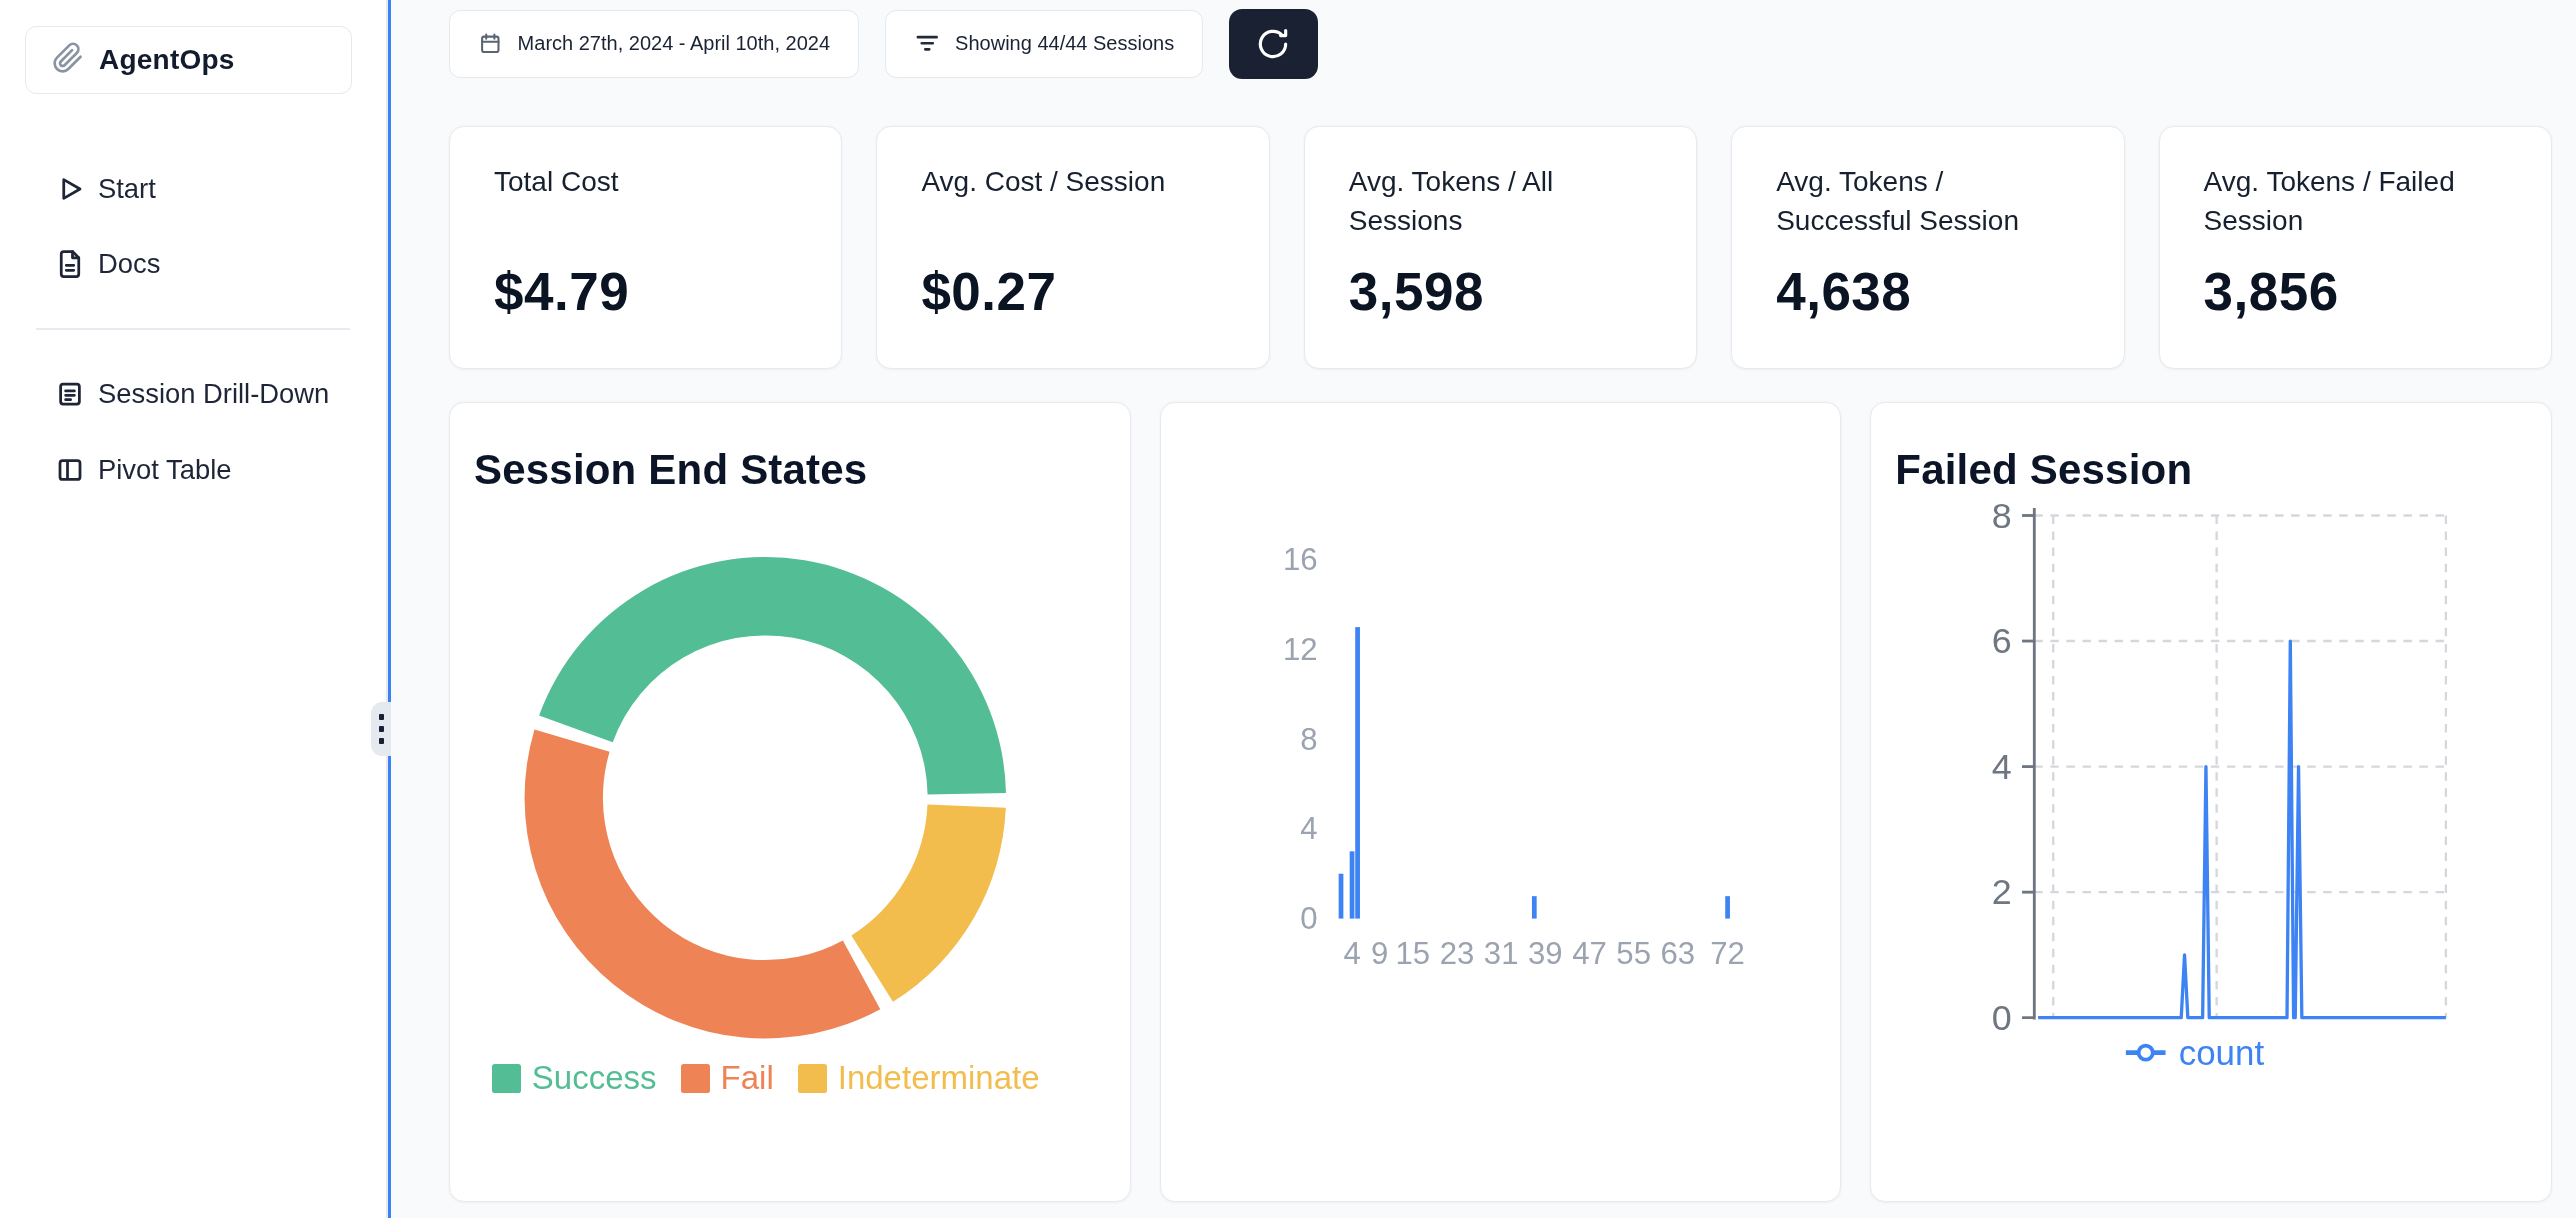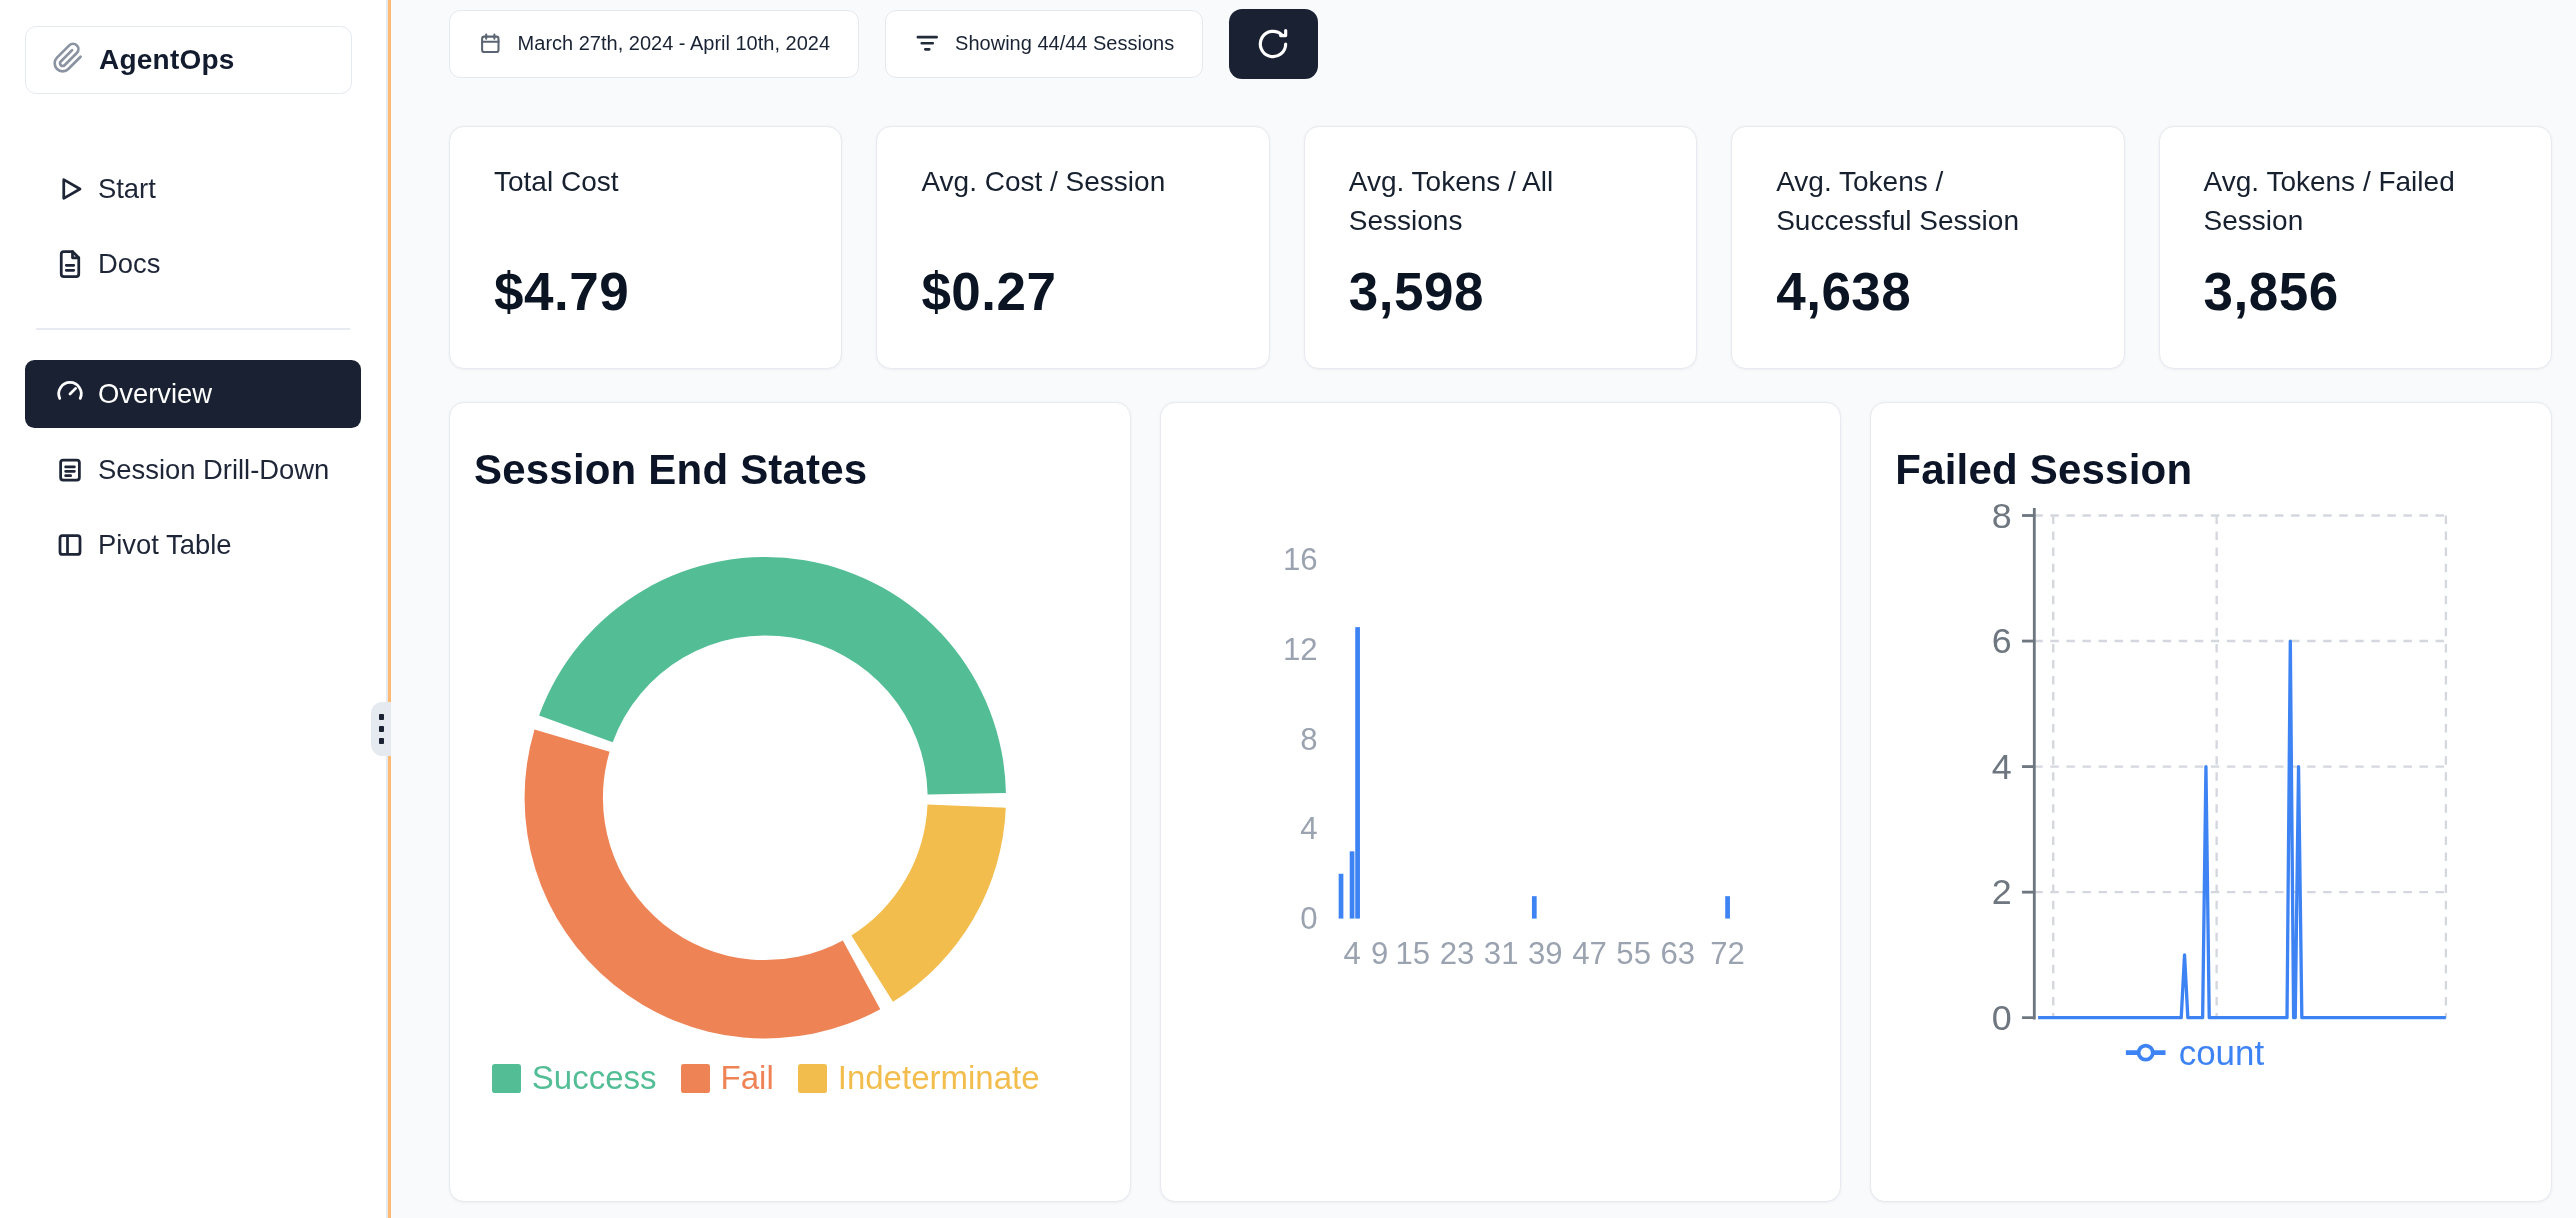--- a/index.html
+++ b/index.html
@@ -1,18 +1,18 @@
 <!DOCTYPE html>
 <html style="font-size:15px"><head>
 <meta charset="utf-8">
 <style>
   * { margin:0; padding:0; box-sizing:border-box; }
   html,body { width:2576px; height:1219px; overflow:hidden; }
   body { font-family:"Liberation Sans","DejaVu Sans",sans-serif; background:#ffffff; color:#121b2c; }
-  #app { position:relative; width:2576px; height:1219px; background:#fdba74; }
+  #app { position:relative; width:2576px; height:1219px; background:#3b82f6; }
 
   
   .sidebar { position:absolute; left:0; top:0; width:388px; height:1219px; background:#ffffff; border-right:2.8px solid #e6eaf0; padding:25.6px 24.6px 0 24.6px; }
   .logo-box { display:flex; align-items:center; gap:15px; width:327px; height:68px; border:1.9px solid #e4e8ef; border-radius:11.4px; background:#fff; padding:0 0 0 26.5px; }
   .logo-text { font-size:28px; font-weight:700; color:#131c2e; letter-spacing:0.2px; }
   .nav { margin-top:61px; display:flex; flex-direction:column; }
   .nav-item { display:flex; align-items:center; gap:11.4px; height:68px; padding-left:28px; border-radius:9.5px; font-size:27.4px; font-weight:500; color:#1d2537; cursor:pointer; }
   .nav-item + .nav-item { margin-top:7.6px; }
   .nav-item .ic { width:34px; height:34px; display:flex; align-items:center; justify-content:center; }
   .nav-item.active { background:#1a2132; color:#ffffff; }
@@ -74,29 +74,20 @@
               <path d="M14 2H7a2 2 0 0 0-2 2v16a2 2 0 0 0 2 2h10a2 2 0 0 0 2-2V7z"></path>
               <path d="M14 2v5h5"></path>
               <path d="M9 13h6M9 17h6"></path>
             </svg>
         </span>
         <span>Docs</span>
       </div>
 
       <hr class="nav-divider">
 
-      <div class="nav-item active">
-        <span class="ic">
-          <svg width="30" height="30" viewBox="0 0 24 24" fill="none" stroke="#ffffff" stroke-width="2.2" stroke-linecap="round">
-              <path d="M20.2 15.5a9 9 0 1 0-16.4 0"></path>
-              <path d="M12 12l4.5-4.5"></path>
-            </svg>
-        </span>
-        <span>Overview</span>
-      </div>
       <div class="nav-item">
         <span class="ic">
           <svg width="30" height="30" viewBox="0 0 24 24" fill="none" stroke="#1d2537" stroke-width="2.2" stroke-linecap="round" stroke-linejoin="round">
               <rect x="4.5" y="4" width="15" height="16" rx="2"></rect>
               <path d="M8.5 9.5h7M8.5 13h7M8.5 16.5h4"></path>
             </svg>
         </span>
         <span>Session Drill-Down</span>
       </div>
       <div class="nav-item">

